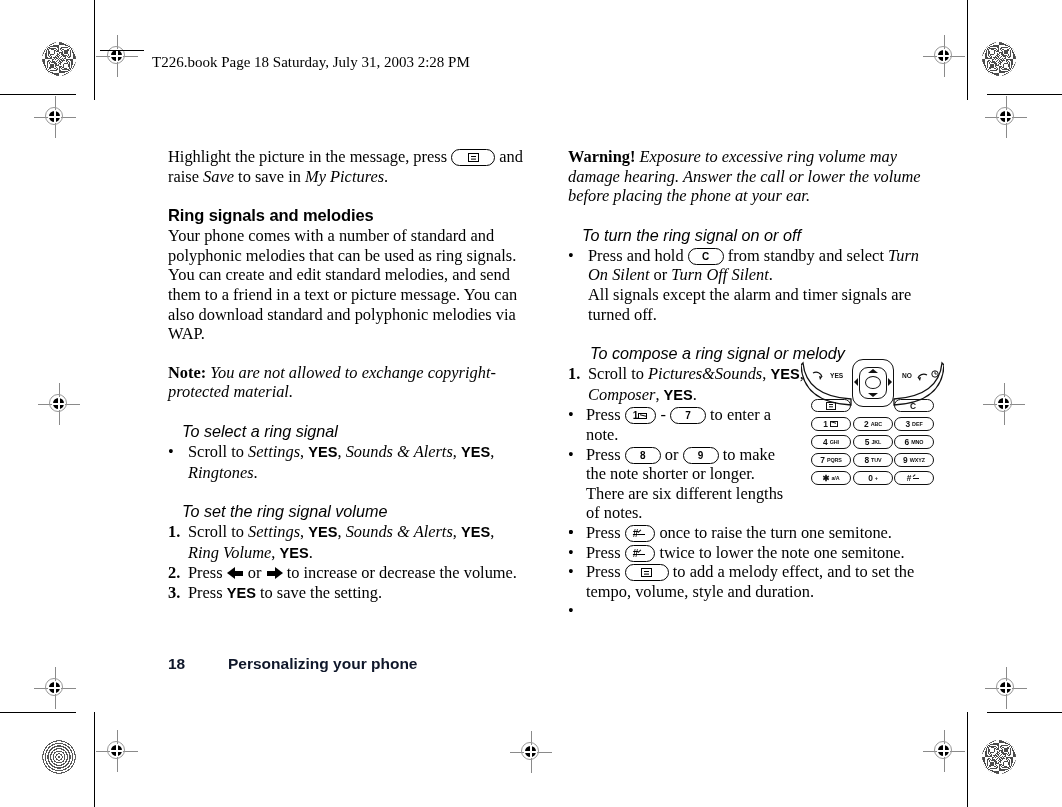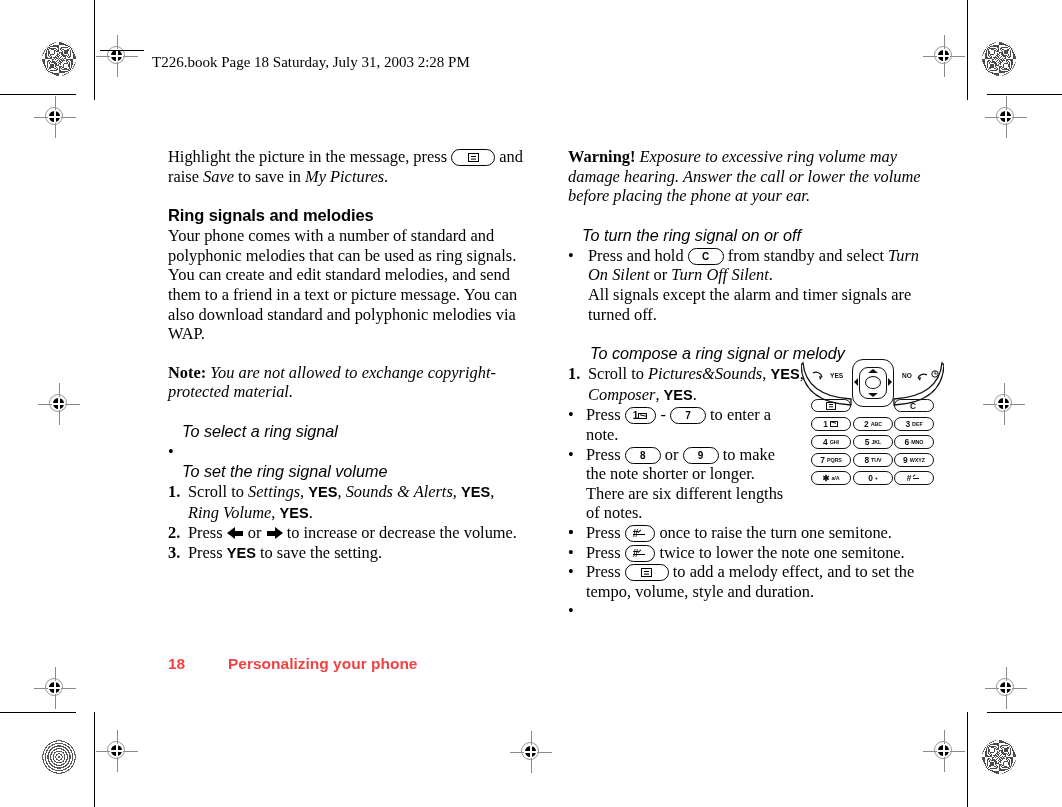--- a/index.html
+++ b/index.html
@@ -307,21 +307,21 @@
     font-weight: bold;
     color: #111;
   }
 
   
   .footer {
     position: absolute;
     font-family: "Liberation Sans", sans-serif;
     font-weight: bold;
     font-size: 15.5px;
-    color: #ef4444;
+    color: #0f172a;
     white-space: nowrap;
   }
 </style>
 </head>
 <body>
 
 <div class="plate-line vline" style="left:94px; top:0; height:100px;"></div>
 <div class="plate-line hline" style="left:0; top:94px; width:76px;"></div>
 
 <div class="plate-line vline" style="left:967px; top:0; height:100px;"></div>
@@ -426,20 +426,23 @@
     <span class="bdserif">Note:</span>
     <span class="it">You are not allowed to exchange copyright-protected material.</span>
   </p>
 
   <div class="gap-m"></div>
 
   <h3 class="sub">To select a ring signal</h3>
   <ul class="b">
     <li>
       <span class="mk">•</span>
+      <span>
+        <span>Scroll to </span><span class="it">Settings</span><span>, </span><span class="bdsans">YES</span><span>, </span><span class="it">Sounds &amp; Alerts</span><span>, </span><span class="bdsans">YES</span><span>, </span><span class="it">Ringtones</span><span>.</span>
+      </span>
     </li>
   </ul>
 
   <div class="gap-m"></div>
 
   <h3 class="sub">To set the ring signal volume</h3>
   <ol class="n">
     <li>
       <span class="mk">1.</span>
       <span>

